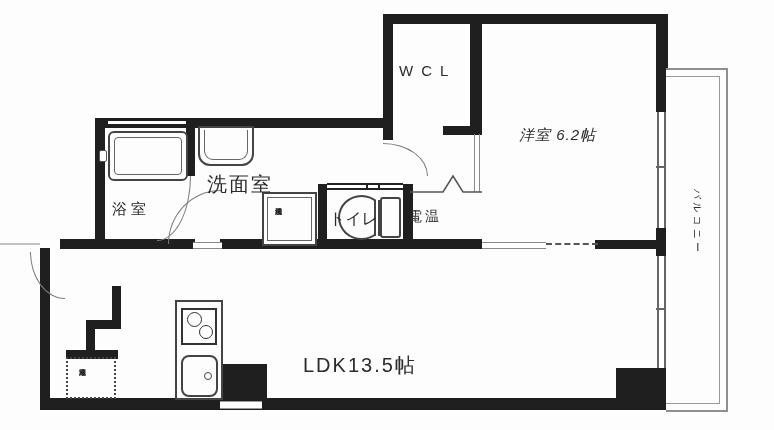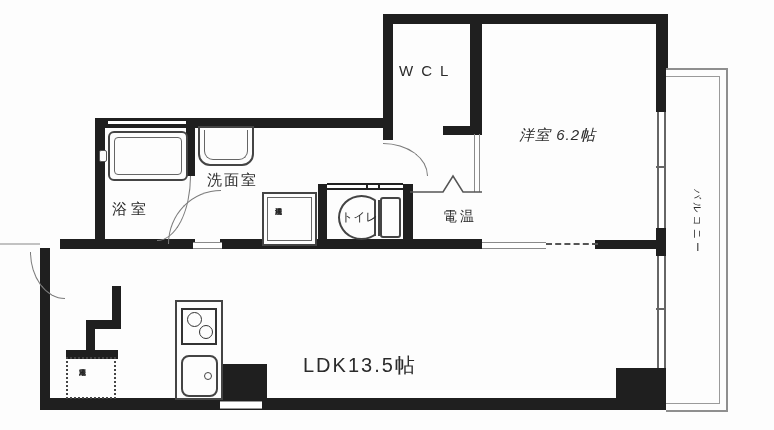--- a/index.html
+++ b/index.html
@@ -104,21 +104,21 @@
   <div class="fx" style="left:175px;top:300px;width:48px;height:100px;border:2px solid #444;"></div>
   <div class="fx" style="left:181px;top:308px;width:36px;height:37px;border:2px solid #333;">
     <div class="inner" style="left:4px;top:2px;width:15px;height:15px;border:1.5px solid #333;border-radius:50%;"></div>
     <div class="inner" style="left:16px;top:15px;width:14px;height:14px;border:1.5px solid #333;border-radius:50%;"></div>
   </div>
   <div class="fx" style="left:181px;top:355px;width:37px;height:42px;border:2px solid #444;border-radius:8px;">
     <div class="inner" style="left:21px;top:15px;width:8px;height:8px;border:1.5px solid #444;border-radius:50%;"></div>
   </div>
 
   <div class="lbl" style="left:112px;top:200px;font-size:15px;letter-spacing:4px;">浴室</div>
-  <div class="lbl" style="left:207px;top:171px;font-size:15px;letter-spacing:2px;">洗面室</div>
+  <div class="lbl" style="left:207px;top:171px;font-size:20px;letter-spacing:2px;">洗面室</div>
   <div class="lbl" style="left:399px;top:62px;font-size:15px;letter-spacing:8px;">WCL</div>
   <div class="lbl" style="left:519px;top:126px;font-size:15px;letter-spacing:1px;font-style:italic;">洋室 6.2帖</div>
-  <div class="lbl" style="left:329px;top:209px;font-size:12px;margin-left:12px;">トイレ</div>
-  <div class="lbl" style="left:443px;top:208px;font-size:14px;letter-spacing:3px;">電温</div>
+  <div class="lbl" style="left:329px;top:209px;font-size:16px;">トイレ</div>
+  <div class="lbl" style="left:408px;top:208px;font-size:14px;letter-spacing:3px;">電温</div>
   <div class="lbl" style="left:303px;top:312px;font-size:20px;letter-spacing:2px;margin-top:40px;">LDK13.5帖</div>
   <div class="lbl" style="left:657px;top:215px;width:80px;font-size:10px;letter-spacing:3px;text-align:center;transform:rotate(90deg);transform-origin:center;">バルコニー</div>
 
 </div>
 
 </body></html>

